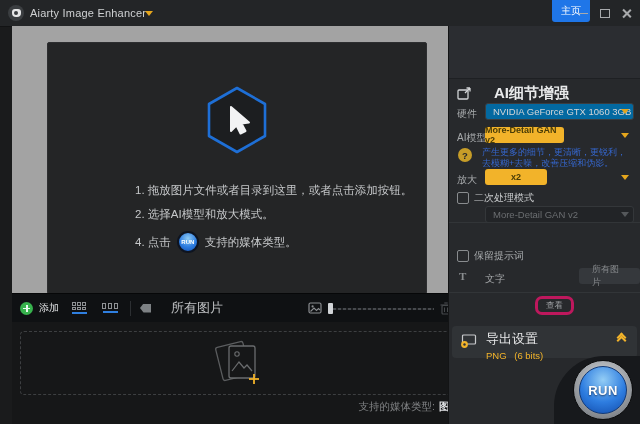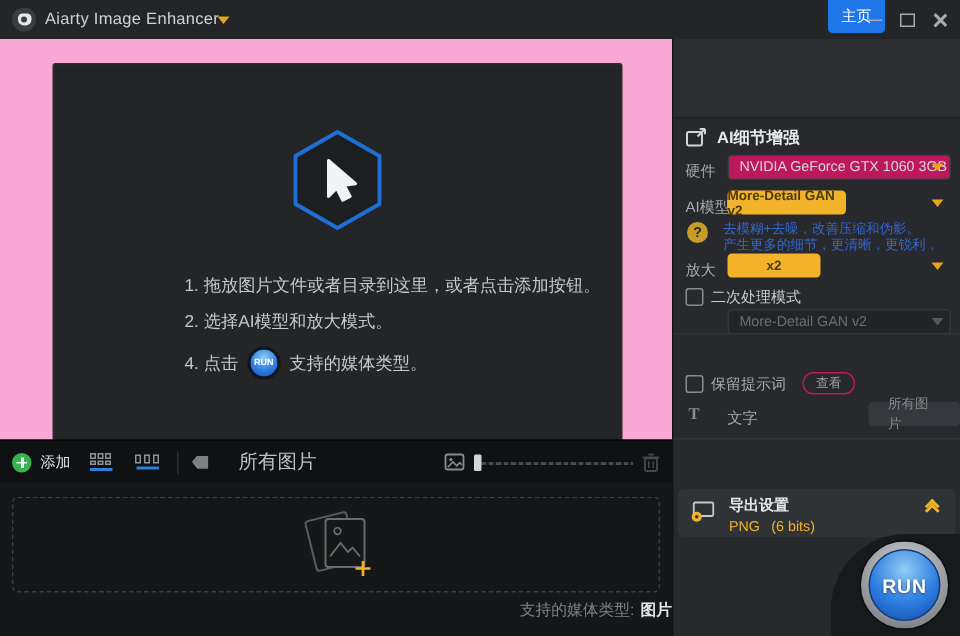--- a/index.html
+++ b/index.html
@@ -15,21 +15,21 @@
   .home-btn{position:absolute;left:539px;top:0;width:38px;height:22px;background:#1f76e8;border-radius:0 0 3px 3px;display:flex;align-items:center;justify-content:center;font-size:10px;color:#fff;margin-left:13px;}
   .winctrl{position:absolute;top:0;right:2px;height:26px;display:flex;}
   .wc{width:22px;height:26px;display:flex;align-items:center;justify-content:center;}
   .wc-min{width:9px;height:1px;background:#a8aaac;}
   .wc-max{width:8px;height:7px;border:1px solid #a8aaac;}
   .wc-close{position:relative;width:10px;height:10px;}
   .wc-close:before,.wc-close:after{content:"";position:absolute;left:4px;top:0;width:1.5px;height:11px;background:#a8aaac;}
   .wc-close:before{transform:rotate(45deg);}
   .wc-close:after{transform:rotate(-45deg);}
   
-  .main{position:absolute;left:0;top:26px;width:448px;height:398px;background:#f9a8d4;}
+  .main{position:absolute;left:12px;top:26px;width:448px;height:398px;background:#a3a3a3;}
   .dropzone{position:absolute;left:35px;top:16px;width:378px;height:250px;background:#242526;border:1px solid #2d2e30;border-radius:2px;}
   .hex-wrap{position:absolute;left:50%;top:42px;transform:translateX(-50%);}
   .steps{position:absolute;left:87px;top:140px;display:flex;flex-direction:column;gap:9px;font-size:11.5px;color:#c6c8ca;}
   .step3{display:flex;align-items:center;gap:6px;}
   .mini-run{width:22px;height:22px;border-radius:50%;background:radial-gradient(circle at 50% 30%,#8ecbf4,#2e7de0 55%,#14account 90%);
             background:radial-gradient(circle at 50% 30%,#8ecbf4,#2e7de0 55%,#1450b0);border:2px solid #0e1420;
             display:flex;align-items:center;justify-content:center;font-size:6px;font-weight:bold;color:#fff;box-sizing:border-box;}
   
   .toolbar{position:absolute;left:0;top:267px;width:448px;height:29px;background:#0f1113;border-top:1px solid #060708;display:flex;align-items:center;padding:0 8px;box-sizing:border-box;gap:9px;}
   .add-btn{display:flex;align-items:center;gap:6px;}
@@ -53,36 +53,36 @@
   .slider-track{position:absolute;left:0;top:5px;width:106px;height:2px;background:repeating-linear-gradient(90deg,#46494d 0 3px,#1c1e20 3px 5px);}
   .slider-thumb{position:absolute;left:0;top:0;width:5px;height:11px;background:#d2d5d8;border-radius:1px;}
   
   .bottomzone{position:absolute;left:0;top:296px;width:448px;height:102px;background:#161718;}
   .dash-rect{position:absolute;left:8px;top:9px;width:430px;height:62px;border:1px dashed #3d3f41;border-radius:4px;display:flex;align-items:center;justify-content:center;}
   .support-line{position:absolute;left:0;top:78px;width:448px;text-align:right;font-size:10.5px;color:#7f8употр183;color:#7f8183;}
   .support-line b{color:#e2e4e6;font-weight:bold;margin-left:4px;}
   
   .sidebar{position:absolute;left:448px;top:26px;width:192px;height:398px;background:#27292c;border-left:1px solid #131415;box-sizing:border-box;}
   .side-top{position:absolute;left:0;top:0;width:192px;height:52px;background:#2b2d31;border-bottom:1px solid #1e2023;}
-  .sec-head{position:absolute;left:8px;display:flex;align-items:center;gap:7px;font-size:11px;font-weight:bold;color:#e9eaeb;}
+  .sec-head{position:absolute;left:8px;display:flex;align-items:center;gap:23px;font-size:15px;font-weight:bold;color:#e9eaeb;}
   .row-label{position:absolute;left:8px;font-size:10px;color:#a7aaac;}
-  .dd{position:absolute;left:36px;width:149px;height:17px;background:#be185d;border:1px solid #3a3d40;border-radius:3px;display:flex;align-items:center;padding:0 14px 0 7px;box-sizing:border-box;font-size:9.5px;color:#d4d6d8;white-space:nowrap;}
+  .dd{position:absolute;left:36px;width:149px;height:17px;background:#0369a1;border:1px solid #3a3d40;border-radius:3px;display:flex;align-items:center;padding:0 14px 0 7px;box-sizing:border-box;font-size:9.5px;color:#d4d6d8;white-space:nowrap;}
   .caret{position:absolute;width:0;height:0;border-left:4px solid transparent;border-right:4px solid transparent;border-top:5px solid #e5a61d;}
   .caret.dim{border-top-color:#55585b;}
   .pill{position:absolute;left:36px;height:16px;background:#f2b32a;border-radius:3px;display:flex;align-items:center;justify-content:center;font-size:9px;font-weight:bold;color:#4a3c06;}
   .help-ic{position:absolute;left:9px;width:14px;height:14px;border-radius:50%;background:#c79d28;display:flex;align-items:center;justify-content:center;font-size:9.5px;font-weight:bold;color:#26282b;}
   .hint{position:absolute;left:33px;font-size:9px;line-height:11px;color:#3566cc;}
   .checkbox{position:absolute;left:8px;width:10px;height:10px;border:1px solid #898c8f;border-radius:2px;background:transparent;}
   .cb-label{position:absolute;left:25px;font-size:10px;color:#c9cbcd;}
-  .view-pill{position:absolute;height:13px;padding:0 8px;border:1px solid #be185d;border-radius:7px;display:flex;align-items:center;font-size:8.5px;color:#9a9da0;}
+  .view-pill{position:absolute;height:13px;padding:0 8px;border:3px solid #be185d;border-radius:7px;display:flex;align-items:center;font-size:8.5px;color:#9a9da0;margin-top:48px;}
   .t-ic{position:absolute;left:10px;font-size:11px;font-weight:bold;color:#8a8d90;font-family:"Liberation Serif","DejaVu Serif",serif;}
   .grey-btn{position:absolute;height:16px;padding:0 13px;background:#35383c;border-radius:3px;display:flex;align-items:center;font-size:9px;color:#85888b;}
   .side-sep{position:absolute;left:0;width:192px;height:1px;background:#323538;}
   .export-panel{position:absolute;left:3px;top:300px;width:185px;height:32px;background:#303336;border-radius:4px;}
-  .export-title{font-size:10px;font-weight:bold;color:#e6e7e8;}
+  .export-title{font-size:13px;font-weight:normal;color:#e6e7e8;}
   .export-fmt{font-size:9.5px;color:#f2b32a;margin-top:2px;}
   .dbl-chev{position:absolute;right:12px;top:8px;display:flex;flex-direction:column;gap:-2px;}
   .chev-up{width:7px;height:7px;border-left:2px solid #f2b32a;border-top:2px solid #f2b32a;transform:rotate(45deg);box-sizing:border-box;}
   .chev-up+.chev-up{margin-top:-4px;}
   .run-blob{position:absolute;right:0;bottom:0;width:86px;height:68px;background:#17191c;border-top-left-radius:50px;}
   .run-btn{position:absolute;left:124px;top:334px;width:60px;height:60px;border-radius:50%;
            background:radial-gradient(circle at 50% 35%,#d9dcdf,#84888d 75%,#4c4f53);
            border:1px solid #0c0d0e;box-sizing:border-box;display:flex;align-items:center;justify-content:center;}
   .run-inner{width:48px;height:48px;border-radius:50%;
              background:radial-gradient(circle at 50% 28%,#93cdf5,#2e7de0 55%,#1450b0 95%);
@@ -217,22 +217,22 @@
       <span>NVIDIA GeForce GTX 1060 3GB</span>
     </div>
     <div class="caret" style="left:172px;top:83px;"></div>
 
     <div class="row-label" style="top:105px;">AI模型</div>
     <div class="pill" style="top:101px;width:79px;">More-Detail GAN v2</div>
     <div class="caret" style="left:172px;top:107px;"></div>
 
     <div class="help-ic" style="top:122px;">?</div>
     <div class="hint" style="top:121px;">
+      <div>产生更多的细节，更清晰，更锐利，</div>
       <div>去模糊+去噪，改善压缩和伪影。</div>
-      <div>产生更多的细节，更清晰，更锐利，</div>
     </div>
 
     <div class="row-label" style="top:147px;">放大</div>
     <div class="pill" style="top:143px;width:62px;">x2</div>
     <div class="caret" style="left:172px;top:149px;"></div>
 
     <div class="checkbox" style="top:166px;"></div>
     <div class="cb-label" style="top:165px;">二次处理模式</div>
     <div class="dd" style="top:180px;background:#222427;border-color:#34373a;color:#6b6e71;">
       <span>More-Detail GAN v2</span>

